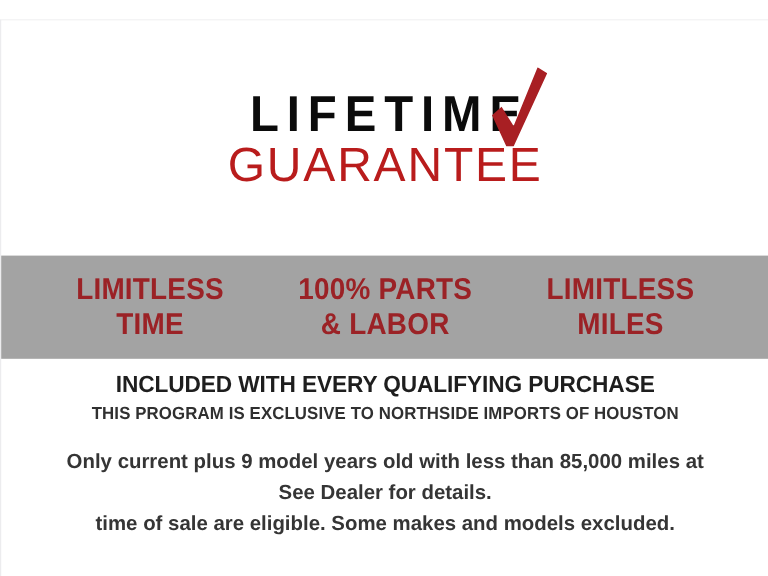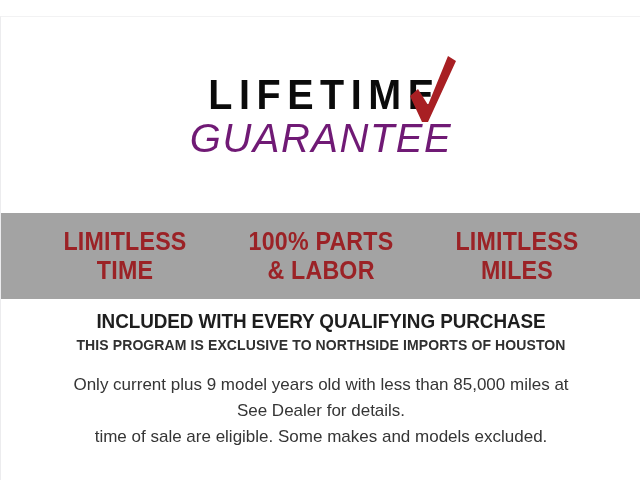--- a/index.html
+++ b/index.html
@@ -50,25 +50,24 @@
     letter-spacing: 7px;
     color: #0b0b0b;
     transform: scaleX(0.94);
     transform-origin: center center;
     white-space: nowrap;
     padding-left: 7px;
   }
   .logo-guarantee {
     font-family: "Liberation Sans", sans-serif;
     font-weight: normal;
-    font-style: italic;
     font-size: 40px;
     line-height: 44px;
     letter-spacing: 1.5px;
-    color: #701a75;
+    color: #b91c1c;
     transform: scaleX(1.0);
     white-space: nowrap;
     margin-top: -2px;
   }
   
   .logo-check {
     position: absolute;
     left: 214px;
     top: -16px;
     width: 52px;
@@ -135,21 +134,21 @@
     font-weight: bold;
     font-size: 14.6px;
     line-height: 22px;
     letter-spacing: 0.1px;
     color: #303030;
     transform: scaleX(0.96);
     margin-top: 1px;
   }
   .disc-fine {
     font-family: "Liberation Sans", sans-serif;
-    font-weight: normal;
+    font-weight: bold;
     font-size: 17px;
     line-height: 26px;
     color: #353535;
     margin-top: 16px;
   }
   .disc-fine span {
     display: block;
     white-space: nowrap;
   }
 </style>

